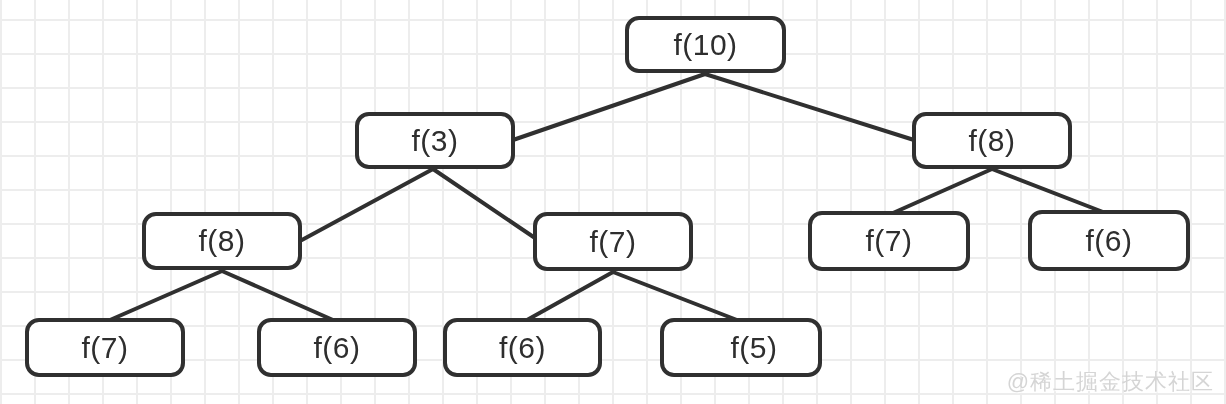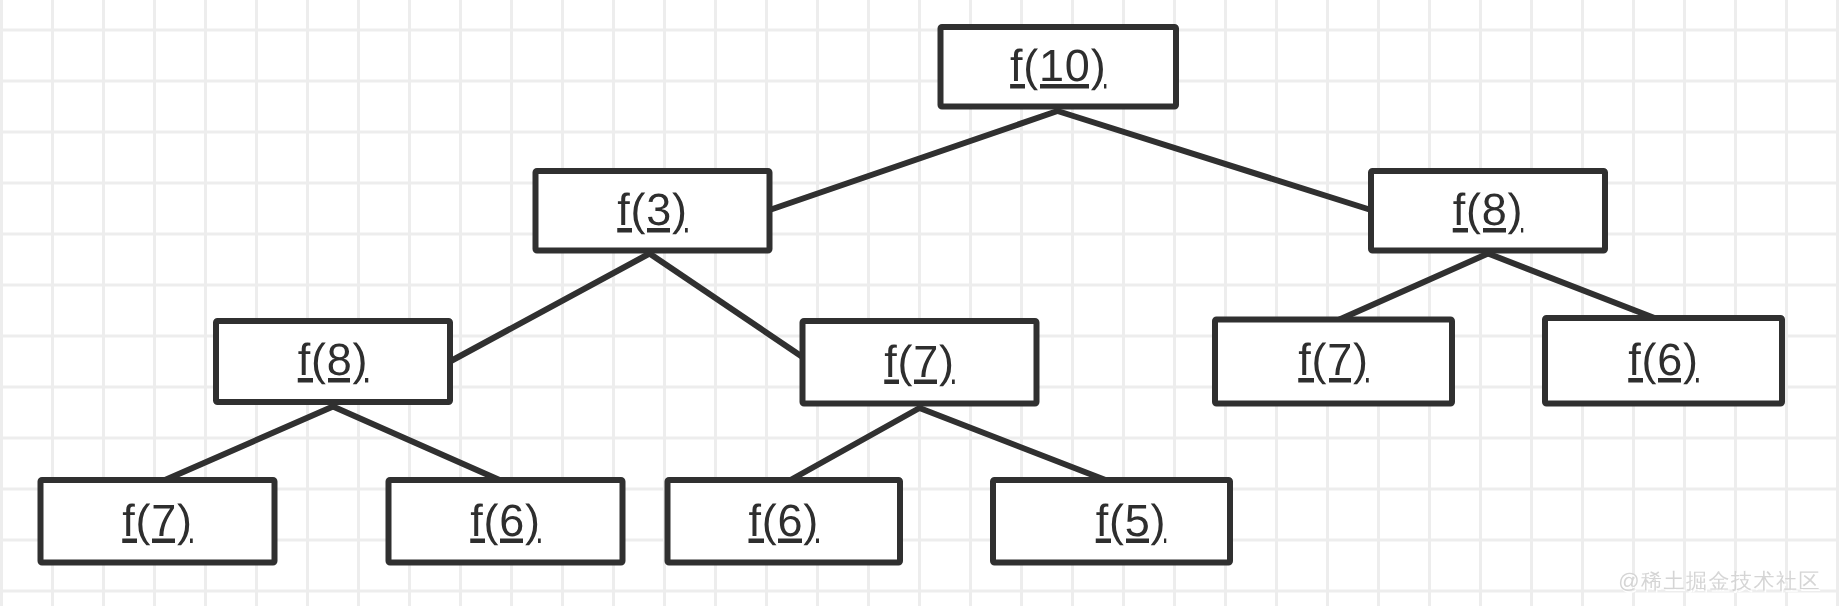--- a/index.html
+++ b/index.html
@@ -24,34 +24,33 @@
   }
   .edges line {
     stroke: #303030;
     stroke-width: 4;
     stroke-linecap: round;
   }
   .node {
     position: absolute;
     background: #ffffff;
     border: 4px solid #303030;
-    border-radius: 3px;
+    border-radius: 14px;
     display: flex;
     align-items: center;
     justify-content: center;
     font-size: 30px;
     color: #2e2e2e;
     letter-spacing: 0.5px;
-    text-decoration: underline;
   }
   .watermark {
     position: absolute;
     right: 12px;
     bottom: 7px;
-    font-size: 14px;
+    font-size: 22px;
     color: #d5d5d5;
     text-shadow: 1px 1px 0 #ffffff;
     letter-spacing: 1px;
     white-space: nowrap;
   }
 </style>
 </head>
 <body>
 
 <div class="canvas">

